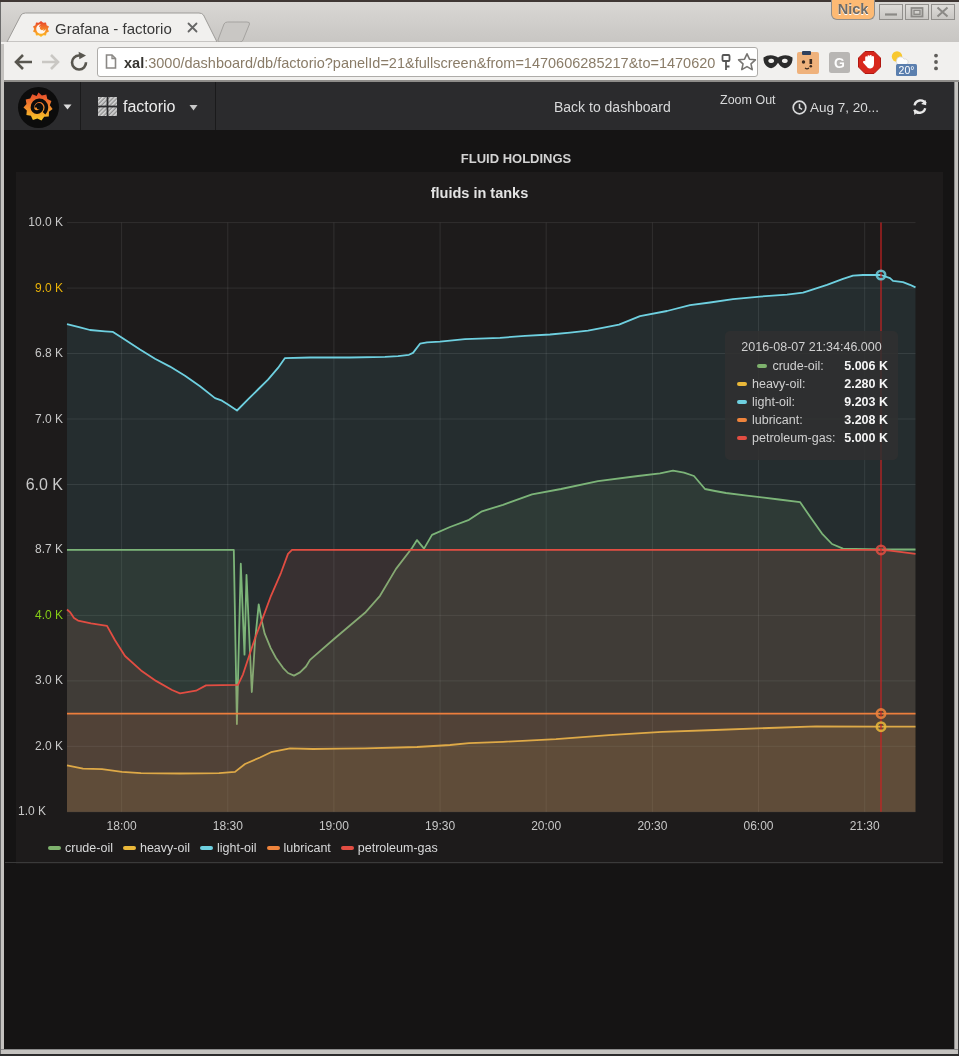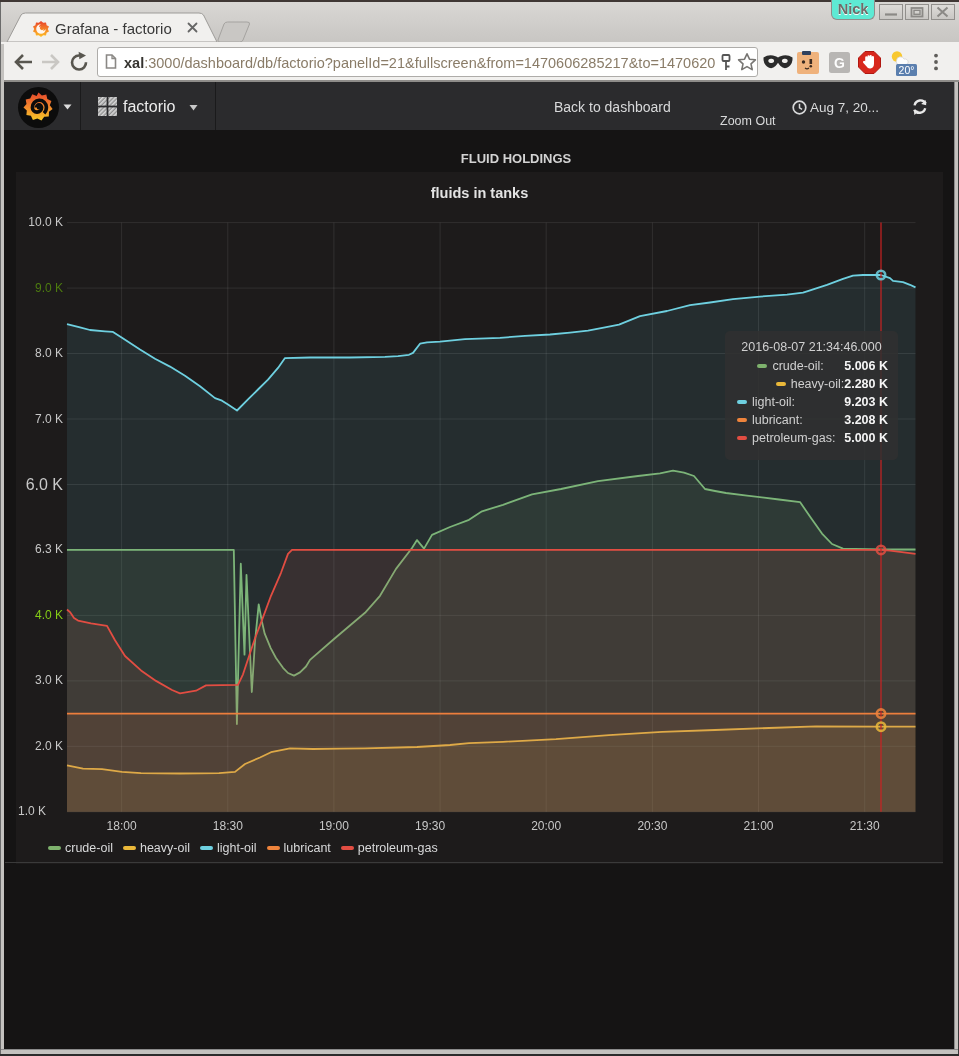--- a/index.html
+++ b/index.html
@@ -27,21 +27,21 @@
       </linearGradient>
     </defs>
   <path d="M8,0 L10.2,1.8 L13,1.4 L13.6,4.2 L16,5.6 L14.8,8 L16,10.4 L13.6,11.8 L13,14.6 L10.2,14.2 L8,16 L5.8,14.2 L3,14.6 L2.4,11.8 L0,10.4 L1.2,8 L0,5.6 L2.4,4.2 L3,1.4 L5.8,1.8 Z" fill="url(#fg)"></path>
   <path d="M8,3.2 A4.8,4.8 0 1 0 12.8,8 A3.6,3.6 0 1 1 8,3.2 M8,5.4 A2.6,2.6 0 1 0 10.6,8 A1.9,1.9 0 1 1 8,5.4" fill="#fff" fill-opacity="0.92"></path>
 </svg>
 <div class="abs" style="left:55px;top:18px;width:130px;height:22px;font-size:15px;color:#383838;line-height:22px;">Grafana - factorio</div>
 <svg class="abs" style="left:186px;top:21px;" width="13" height="13" viewBox="0 0 13 13">
   <path d="M2.5,2.5 L10.5,10.5 M10.5,2.5 L2.5,10.5" stroke="#666" stroke-width="1.8" stroke-linecap="round"></path>
 </svg>
 
-<div class="abs" style="left:831px;top:0;width:44px;height:20px;border:1px solid #8f8d8a;border-top:none;border-radius:0 0 6px 6px;background:#5eead4;text-align:center;font-size:14.5px;font-weight:bold;color:#6e6c69;line-height:19px;text-shadow:0 1px 0 #ffffff;">Nick</div>
+<div class="abs" style="left:831px;top:0;width:44px;height:20px;border:1px solid #8f8d8a;border-top:none;border-radius:0 0 6px 6px;background:#fdba74;text-align:center;font-size:14.5px;font-weight:bold;color:#6e6c69;line-height:19px;text-shadow:0 1px 0 #ffffff;">Nick</div>
 <div class="abs" style="left:879px;top:4px;width:24px;height:16px;border:1px solid #918f8c;background:linear-gradient(#dddbd8,#c9c7c4);"></div>
 <div class="abs" style="left:905px;top:4px;width:24px;height:16px;border:1px solid #918f8c;background:linear-gradient(#dddbd8,#c9c7c4);"></div>
 <div class="abs" style="left:931px;top:4px;width:24px;height:16px;border:1px solid #918f8c;background:linear-gradient(#dddbd8,#c9c7c4);"></div>
 <svg class="abs" style="left:879px;top:4px;" width="76" height="16" viewBox="0 0 76 16">
   <path d="M6,10.5 H18" stroke="#8b8986" stroke-width="2.2"></path>
   <rect x="32.5" y="4" width="11" height="8.5" fill="none" stroke="#8b8986" stroke-width="1.8"></rect>
   <rect x="35" y="6.3" width="6" height="4" fill="none" stroke="#8b8986" stroke-width="1.4"></rect>
   <path d="M58.5,3.5 L68.5,12.5 M68.5,3.5 L58.5,12.5" stroke="#8b8986" stroke-width="2"></path>
 </svg>
 
@@ -142,55 +142,55 @@
   <rect x="10.4" y="0" width="8.6" height="8.6" fill="url(#hat)"></rect>
   <rect x="0" y="10.4" width="8.6" height="8.6" fill="url(#hat)"></rect>
   <rect x="10.4" y="10.4" width="8.6" height="8.6" fill="url(#hat)"></rect>
 </svg>
 <div class="abs" style="left:123px;top:96px;height:22px;font-size:16px;color:#ececec;line-height:22px;">factorio</div>
 <svg class="abs" style="left:189px;top:104px;" width="9" height="7" viewBox="0 0 9 7">
     <path d="M0.5,1 L8.5,1 L4.5,6.5 Z" fill="#c8c8c8"></path>
   </svg>
 
 <div class="abs" style="left:554px;top:99px;height:17px;font-size:14px;color:#d8d9da;line-height:17px;">Back to dashboard</div>
-<div class="abs" style="left:720px;top:114px;height:15px;font-size:12.5px;color:#d8d9da;line-height:15px;">Zoom Out</div>
+<div class="abs" style="left:720px;top:93px;height:15px;font-size:12.5px;color:#d8d9da;line-height:15px;">Zoom Out</div>
 <svg class="abs" style="left:792px;top:100px;" width="15" height="15" viewBox="0 0 15 15">
   <circle cx="7.5" cy="7.5" r="6.3" fill="none" stroke="#d8d9da" stroke-width="1.7"></circle>
   <path d="M7.5,3.8 V7.9 L10.1,9.4" stroke="#d8d9da" stroke-width="1.5" fill="none"></path>
 </svg>
 <div class="abs" style="left:810px;top:99px;height:17px;font-size:13.5px;color:#d8d9da;line-height:17px;">Aug 7, 20...</div>
 <svg class="abs" style="left:911px;top:99px;" width="18" height="17" viewBox="0 0 18 17">
   <path d="M3.2,10.8 A6,6 0 0 0 14.2,9.3" stroke="#e8e8e8" stroke-width="2.4" fill="none"></path>
   <path d="M14.8,4.6 A6,6 0 0 0 3.6,6.4" stroke="#e8e8e8" stroke-width="2.4" fill="none"></path>
   <path d="M14.6,1 L15.2,6.2 L10.2,5 Z" fill="#e8e8e8"></path>
   <path d="M3.4,16 L2.8,10.8 L7.8,12 Z" fill="#e8e8e8"></path>
 </svg>
 
 <div class="abs" style="left:4px;top:150px;width:950px;height:17px;text-align:center;font-size:13px;font-weight:bold;color:#d3d3d3;line-height:17px;margin-left:37px;">FLUID HOLDINGS</div>
 
 <div class="abs" style="left:16px;top:172px;width:927px;height:692px;background:#1d1b1b;"></div>
 <div class="abs" style="left:16px;top:184px;width:927px;height:19px;text-align:center;font-size:14.5px;font-weight:bold;color:#e3e3e3;line-height:19px;">fluids in tanks</div>
 
 <div class="abs" style="left:18px;top:215.1px;width:45px;text-align:right;font-size:12px;color:#c8c8c8;line-height:15px;">10.0 K</div>
-<div class="abs" style="left:18px;top:280.6px;width:45px;text-align:right;font-size:12px;color:#4d7c0f;line-height:15px;">9.0 K</div>
-<div class="abs" style="left:18px;top:346.0px;width:45px;text-align:right;font-size:12px;color:#c8c8c8;line-height:15px;">8.0 K</div>
+<div class="abs" style="left:18px;top:280.6px;width:45px;text-align:right;font-size:12px;color:#eab308;line-height:15px;">9.0 K</div>
+<div class="abs" style="left:18px;top:346.0px;width:45px;text-align:right;font-size:12px;color:#c8c8c8;line-height:15px;">6.8 K</div>
 <div class="abs" style="left:18px;top:411.5px;width:45px;text-align:right;font-size:12px;color:#c8c8c8;line-height:15px;">7.0 K</div>
 <div class="abs" style="left:18px;top:477.0px;width:45px;text-align:right;font-size:16px;color:#c8c8c8;line-height:15px;">6.0 K</div>
-<div class="abs" style="left:18px;top:542.4px;width:45px;text-align:right;font-size:12px;color:#c8c8c8;line-height:15px;">6.3 K</div>
+<div class="abs" style="left:18px;top:542.4px;width:45px;text-align:right;font-size:12px;color:#c8c8c8;line-height:15px;">8.7 K</div>
 <div class="abs" style="left:18px;top:607.9px;width:45px;text-align:right;font-size:12px;color:#84cc16;line-height:15px;">4.0 K</div>
 <div class="abs" style="left:18px;top:673.4px;width:45px;text-align:right;font-size:12px;color:#c8c8c8;line-height:15px;">3.0 K</div>
 <div class="abs" style="left:18px;top:738.8px;width:45px;text-align:right;font-size:12px;color:#c8c8c8;line-height:15px;">2.0 K</div>
 <div class="abs" style="left:18px;top:804.3px;width:45px;text-align:left;font-size:12px;color:#c8c8c8;line-height:15px;">1.0 K</div>
 <div class="abs" style="left:96.6px;top:819px;width:50px;text-align:center;font-size:12px;color:#c8c8c8;line-height:14px;">18:00</div>
 <div class="abs" style="left:202.8px;top:819px;width:50px;text-align:center;font-size:12px;color:#c8c8c8;line-height:14px;">18:30</div>
 <div class="abs" style="left:308.9px;top:819px;width:50px;text-align:center;font-size:12px;color:#c8c8c8;line-height:14px;">19:00</div>
-<div class="abs" style="left:415.1px;top:819px;width:50px;font-size:12px;color:#c8c8c8;line-height:14px;">19:30</div>
+<div class="abs" style="left:415.1px;top:819px;width:50px;text-align:center;font-size:12px;color:#c8c8c8;line-height:14px;">19:30</div>
 <div class="abs" style="left:521.2px;top:819px;width:50px;text-align:center;font-size:12px;color:#c8c8c8;line-height:14px;">20:00</div>
 <div class="abs" style="left:627.4px;top:819px;width:50px;text-align:center;font-size:12px;color:#c8c8c8;line-height:14px;">20:30</div>
-<div class="abs" style="left:733.5px;top:819px;width:50px;text-align:center;font-size:12px;color:#c8c8c8;line-height:14px;">21:00</div>
+<div class="abs" style="left:733.5px;top:819px;width:50px;text-align:center;font-size:12px;color:#c8c8c8;line-height:14px;">06:00</div>
 <div class="abs" style="left:839.7px;top:819px;width:50px;text-align:center;font-size:12px;color:#c8c8c8;line-height:14px;">21:30</div>
 
 <svg class="abs" style="left:16px;top:172px;" width="927" height="692" viewBox="16 172 927 692">
 <path d="M67.0,811.8H915.5 M67.0,746.3H915.5 M67.0,680.9H915.5 M67.0,615.4H915.5 M67.0,549.9H915.5 M67.0,484.5H915.5 M67.0,419.0H915.5 M67.0,353.5H915.5 M67.0,288.1H915.5 M67.0,222.6H915.5 M121.6,222.6V811.8 M227.8,222.6V811.8 M333.9,222.6V811.8 M440.1,222.6V811.8 M546.2,222.6V811.8 M652.4,222.6V811.8 M758.5,222.6V811.8 M864.7,222.6V811.8" stroke="rgba(255,255,255,0.09)" stroke-width="1" fill="none"></path>
 <polygon points="67,549.9 233.8,549.9 236.9,724.1 240.8,563.7 244.5,654.7 246.5,574.8 251.8,692.0 255,641.6 258.7,604.3 262,621.9 264.7,633.7 270.7,648.1 276,658.0 283,667.8 288,673.0 294,675.6 300,672.4 306,666.5 310,659.9 334,639.0 365,612.8 380,595.8 396,568.9 412,548.0 417,540.1 424,548.6 432,534.9 450,527.0 469,519.8 482,511.3 503,504.8 532,494.3 561,489.0 598,481.2 638,476.0 660,473.3 673,470.7 684,472.7 694,476.0 705,489.0 715,491.0 726,493.0 747,495.6 779,499.5 800,502.1 811,517.9 822,533.6 832,544.0 843,548.6 881,549.5 915.5,549.5 915.5,811.8 67,811.8" fill="#7EB26D" fill-opacity="0.1"></polygon>
 <polyline points="67,549.9 233.8,549.9 236.9,724.1 240.8,563.7 244.5,654.7 246.5,574.8 251.8,692.0 255,641.6 258.7,604.3 262,621.9 264.7,633.7 270.7,648.1 276,658.0 283,667.8 288,673.0 294,675.6 300,672.4 306,666.5 310,659.9 334,639.0 365,612.8 380,595.8 396,568.9 412,548.0 417,540.1 424,548.6 432,534.9 450,527.0 469,519.8 482,511.3 503,504.8 532,494.3 561,489.0 598,481.2 638,476.0 660,473.3 673,470.7 684,472.7 694,476.0 705,489.0 715,491.0 726,493.0 747,495.6 779,499.5 800,502.1 811,517.9 822,533.6 832,544.0 843,548.6 881,549.5 915.5,549.5" fill="none" stroke="#7EB26D" stroke-width="1.8" stroke-linejoin="round"></polyline>
 <polygon points="67,765.3 83,768.6 102,769.2 122,771.9 141,773.2 180,773.5 219,773.2 235,771.9 245,764.0 260,757.5 271,752.2 290,748.3 313,749.0 340,748.6 365,748.3 417,747.0 450,745.0 469,743.1 503,741.8 556,739.1 609,735.2 662,731.9 715,730.0 769,728.0 816,726.4 881,726.7 915.5,726.7 915.5,811.8 67,811.8" fill="#EAB839" fill-opacity="0.1"></polygon>
 <polyline points="67,765.3 83,768.6 102,769.2 122,771.9 141,773.2 180,773.5 219,773.2 235,771.9 245,764.0 260,757.5 271,752.2 290,748.3 313,749.0 340,748.6 365,748.3 417,747.0 450,745.0 469,743.1 503,741.8 556,739.1 609,735.2 662,731.9 715,730.0 769,728.0 816,726.4 881,726.7 915.5,726.7" fill="none" stroke="#EAB839" stroke-width="1.8" stroke-linejoin="round"></polyline>
 <polygon points="67,324.1 80,327.3 90,330.0 105,331.3 113,331.9 122,337.8 140,349.6 155,358.8 170,366.6 185,375.8 200,386.3 215,398.1 222,400.7 228,404.6 237,410.5 248,399.4 258,389.5 268,379.7 278,367.9 285,358.1 310,357.5 350,357.5 385,356.8 398,356.2 409,354.8 413,352.9 420,343.7 427,342.4 440,341.7 465,339.1 500,337.8 525,335.9 550,334.5 570,332.6 588,330.6 605,327.3 619,324.7 640,316.2 667,311.0 690,305.1 710,302.5 733,299.2 760,296.6 787,294.6 803,292.6 807,291.3 827,284.8 843,278.9 853,275.6 863,275.0 881,275.0 890,278.2 893,280.9 903,282.2 910,284.8 915.5,287.4 915.5,811.8 67,811.8" fill="#6ED0E0" fill-opacity="0.1"></polygon>
 <polyline points="67,324.1 80,327.3 90,330.0 105,331.3 113,331.9 122,337.8 140,349.6 155,358.8 170,366.6 185,375.8 200,386.3 215,398.1 222,400.7 228,404.6 237,410.5 248,399.4 258,389.5 268,379.7 278,367.9 285,358.1 310,357.5 350,357.5 385,356.8 398,356.2 409,354.8 413,352.9 420,343.7 427,342.4 440,341.7 465,339.1 500,337.8 525,335.9 550,334.5 570,332.6 588,330.6 605,327.3 619,324.7 640,316.2 667,311.0 690,305.1 710,302.5 733,299.2 760,296.6 787,294.6 803,292.6 807,291.3 827,284.8 843,278.9 853,275.6 863,275.0 881,275.0 890,278.2 893,280.9 903,282.2 910,284.8 915.5,287.4" fill="none" stroke="#6ED0E0" stroke-width="1.8" stroke-linejoin="round"></polyline>
@@ -207,21 +207,21 @@
 
 <div class="abs" style="left:48px;top:841px;height:15px;font-size:12.5px;color:#d8d9da;line-height:15px;white-space:nowrap;">
 <span style="display:inline-block;width:13px;height:4px;border-radius:2px;background:#7EB26D;vertical-align:2px;margin-right:4px;"></span>crude-oil<span style="display:inline-block;width:13px;height:4px;border-radius:2px;background:#EAB839;vertical-align:2px;margin:0 4px 0 10px;"></span>heavy-oil<span style="display:inline-block;width:13px;height:4px;border-radius:2px;background:#6ED0E0;vertical-align:2px;margin:0 4px 0 10px;"></span>light-oil<span style="display:inline-block;width:13px;height:4px;border-radius:2px;background:#EF843C;vertical-align:2px;margin:0 4px 0 10px;"></span>lubricant<span style="display:inline-block;width:13px;height:4px;border-radius:2px;background:#E24D42;vertical-align:2px;margin:0 4px 0 10px;"></span>petroleum-gas
 </div>
 <div class="abs" style="left:5px;top:862px;width:938px;height:1px;background:#3a3a3a;"></div>
 
 <div class="abs" style="left:725px;top:331px;width:173px;height:129px;background:rgba(48,48,48,0.85);border-radius:5px;font-size:12.5px;color:#d0d0d0;">
   <div style="text-align:center;padding-top:9px;height:24px;">2016-08-07 21:34:46.000</div>
   <div style="padding:2px 10px 0 12px;">
     <div style="height:18px;line-height:18px;text-align:center;"><span style="display:inline-block;width:10px;height:4px;border-radius:2px;background:#7EB26D;vertical-align:2px;margin-right:5px;"></span>crude-oil:<span style="float:right;font-weight:bold;color:#f5f5f5;">5.006 K</span></div>
-    <div style="height:18px;line-height:18px;text-align:right;"><span style="display:inline-block;width:10px;height:4px;border-radius:2px;background:#EAB839;vertical-align:2px;margin-right:5px;"></span>heavy-oil:<span style="float:right;font-weight:bold;color:#f5f5f5;">2.280 K</span></div>
+    <div style="height:18px;line-height:18px;"><span style="display:inline-block;width:10px;height:4px;border-radius:2px;background:#EAB839;vertical-align:2px;margin-right:5px;"></span>heavy-oil:<span style="float:right;font-weight:bold;color:#f5f5f5;">2.280 K</span></div>
     <div style="height:18px;line-height:18px;"><span style="display:inline-block;width:10px;height:4px;border-radius:2px;background:#6ED0E0;vertical-align:2px;margin-right:5px;"></span>light-oil:<span style="float:right;font-weight:bold;color:#f5f5f5;">9.203 K</span></div>
     <div style="height:18px;line-height:18px;"><span style="display:inline-block;width:10px;height:4px;border-radius:2px;background:#EF843C;vertical-align:2px;margin-right:5px;"></span>lubricant:<span style="float:right;font-weight:bold;color:#f5f5f5;">3.208 K</span></div>
     <div style="height:18px;line-height:18px;"><span style="display:inline-block;width:10px;height:4px;border-radius:2px;background:#E24D42;vertical-align:2px;margin-right:5px;"></span>petroleum-gas:<span style="float:right;font-weight:bold;color:#f5f5f5;">5.000 K</span></div>
   </div>
 </div>
 
 <div class="abs" style="left:0;top:2px;width:1px;height:1052px;background:#6b6b6b;"></div>
 <div class="abs" style="left:1px;top:44px;width:3px;height:1010px;background:#c4c2bf;"></div>
 <div class="abs" style="left:954px;top:82px;width:1px;height:972px;background:#8a8a8a;"></div>
 <div class="abs" style="left:955px;top:82px;width:3px;height:972px;background:#c4c2bf;"></div>

